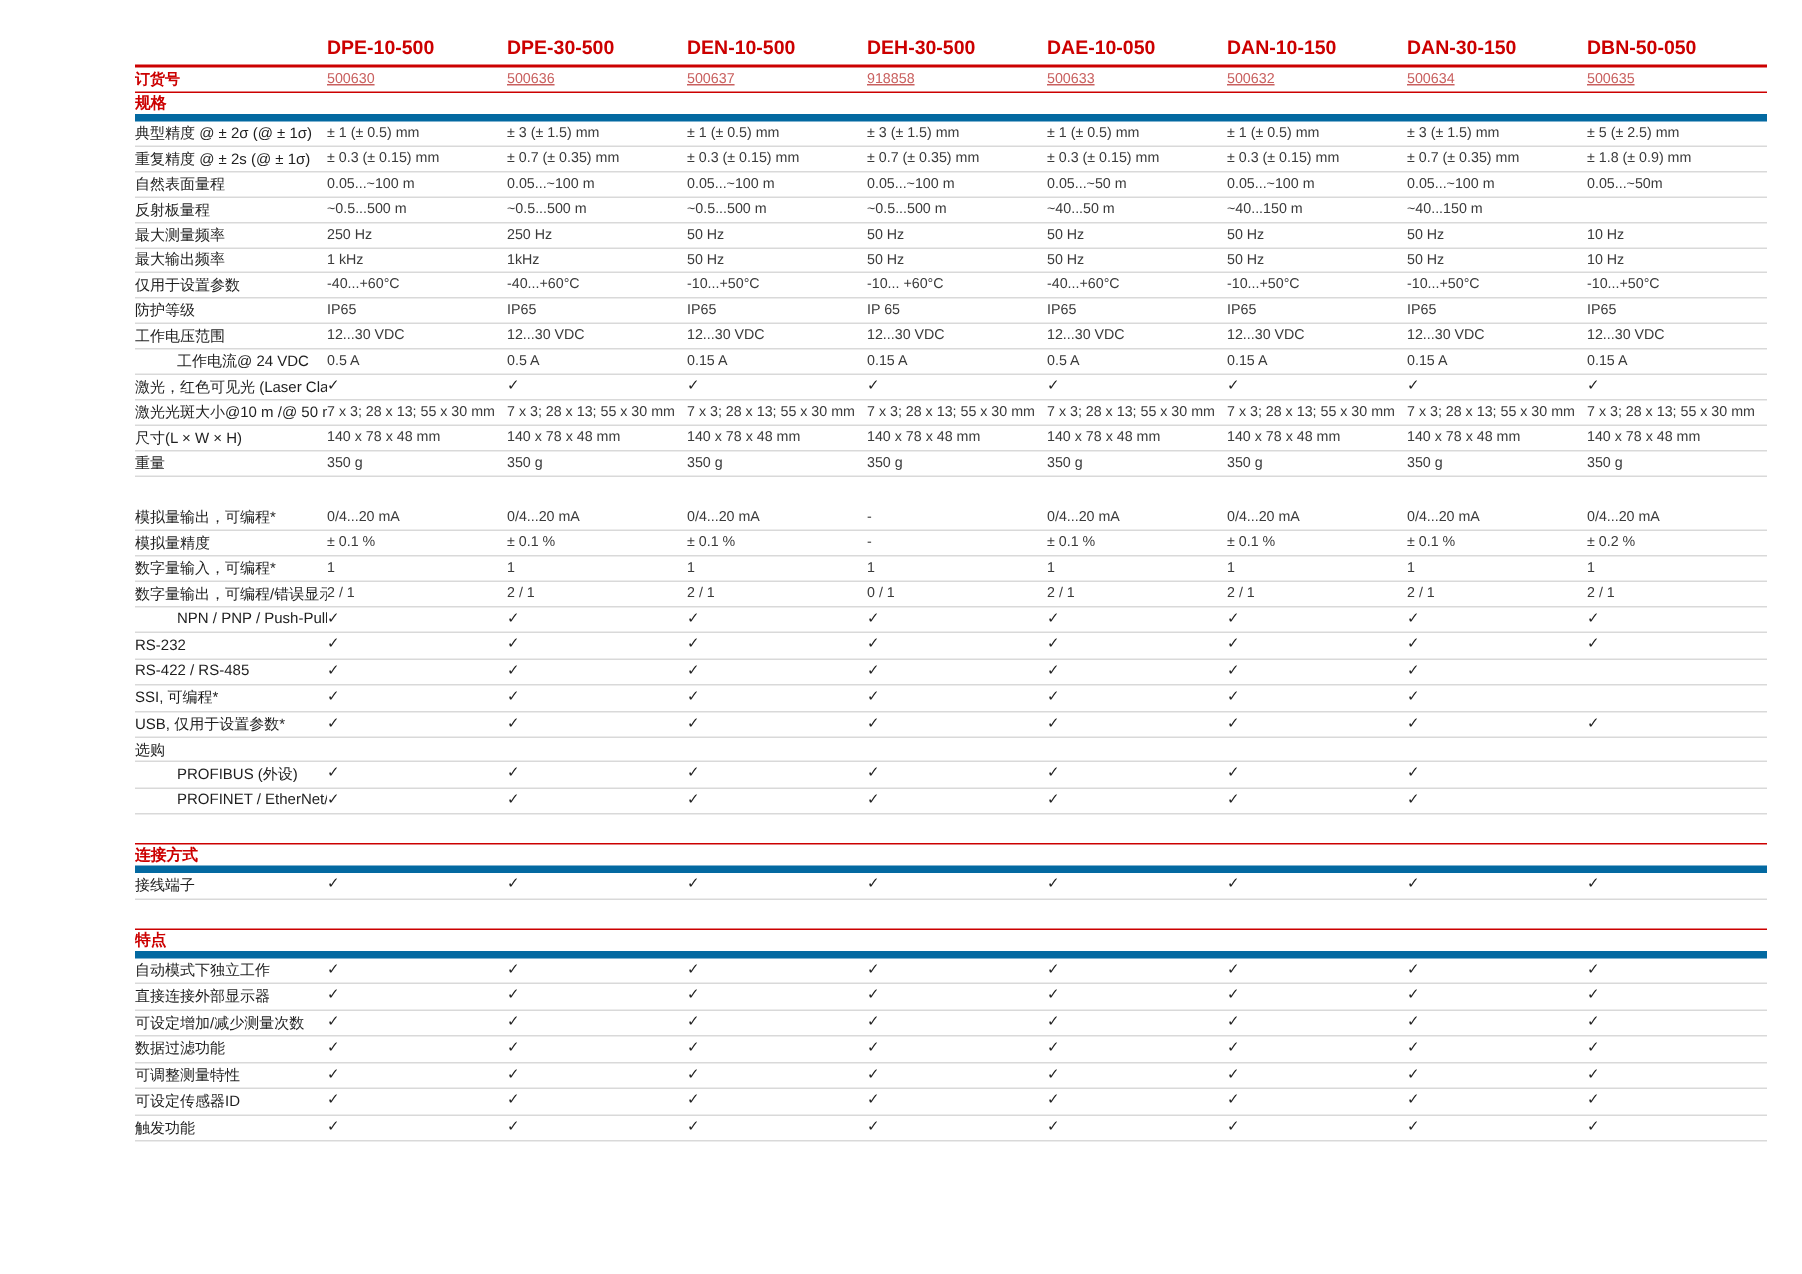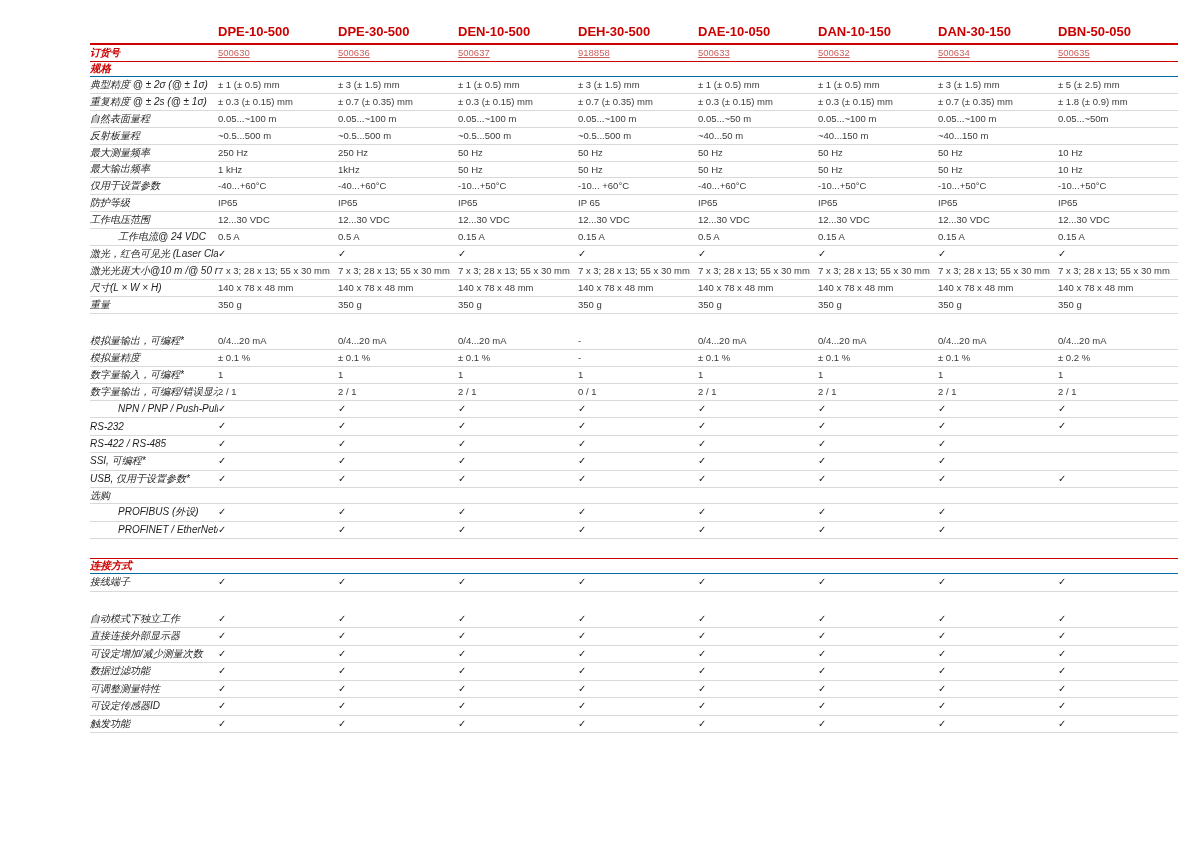--- a/index.html
+++ b/index.html
@@ -26,21 +26,20 @@
     padding: 2px 6px 2px 0;
     white-space: nowrap;
     overflow: hidden;
     color: #3a3a3a;
   }
   .label-cell {
     font-size: 10px;
     color: #1e1e1e;
     white-space: nowrap;
     overflow: hidden;
-    font-style: italic;
   }
   .label-cell.indent { padding-left: 28px; }
   .check { font-size: 10px; color: #222; }
   
   .model-row {
     border-bottom: 2px solid #cc0000;
     min-height: 19px;
     align-items: end;
   }
   .model-row .cell {
@@ -48,21 +47,21 @@
     font-weight: bold;
     color: #cc0000;
     padding-bottom: 3px;
   }
   
   .order-row { border-bottom: 1px solid #cc0000; min-height: 15px; }
   .order-row .label-cell { font-weight: bold; color: #cc0000; }
   .order-row .cell { color: #c9605f; text-decoration: underline; }
   
   .title-row {
-    border-bottom: 1px solid #0369a1;
+    border-bottom: 5px solid #0369a1;
     min-height: 15px;
   }
   .title-row.with-top { border-top: 1px solid #cc0000; }
   .title-row .label-cell {
     font-weight: bold;
     color: #cc0000;
     font-size: 10.5px;
   }
   .gap { height: 19px; border: none; }
 </style>
@@ -408,20 +407,31 @@
         <div class="cell check">✓</div>
         <div class="cell check">✓</div>
         <div class="cell check">✓</div>
         <div class="cell check">✓</div>
         <div class="cell check">✓</div>
         <div class="cell check">✓</div>
         <div class="cell check">✓</div>
         <div class="cell check">✓</div>
       </div>
       <div class="gap"></div>
+      <div class="row title-row with-top">
+        <div class="label-cell">特点</div>
+        <div class="cell"></div>
+        <div class="cell"></div>
+        <div class="cell"></div>
+        <div class="cell"></div>
+        <div class="cell"></div>
+        <div class="cell"></div>
+        <div class="cell"></div>
+        <div class="cell"></div>
+      </div>
       <div class="row">
         <div class="label-cell">自动模式下独立工作</div>
         <div class="cell check">✓</div>
         <div class="cell check">✓</div>
         <div class="cell check">✓</div>
         <div class="cell check">✓</div>
         <div class="cell check">✓</div>
         <div class="cell check">✓</div>
         <div class="cell check">✓</div>
         <div class="cell check">✓</div>

